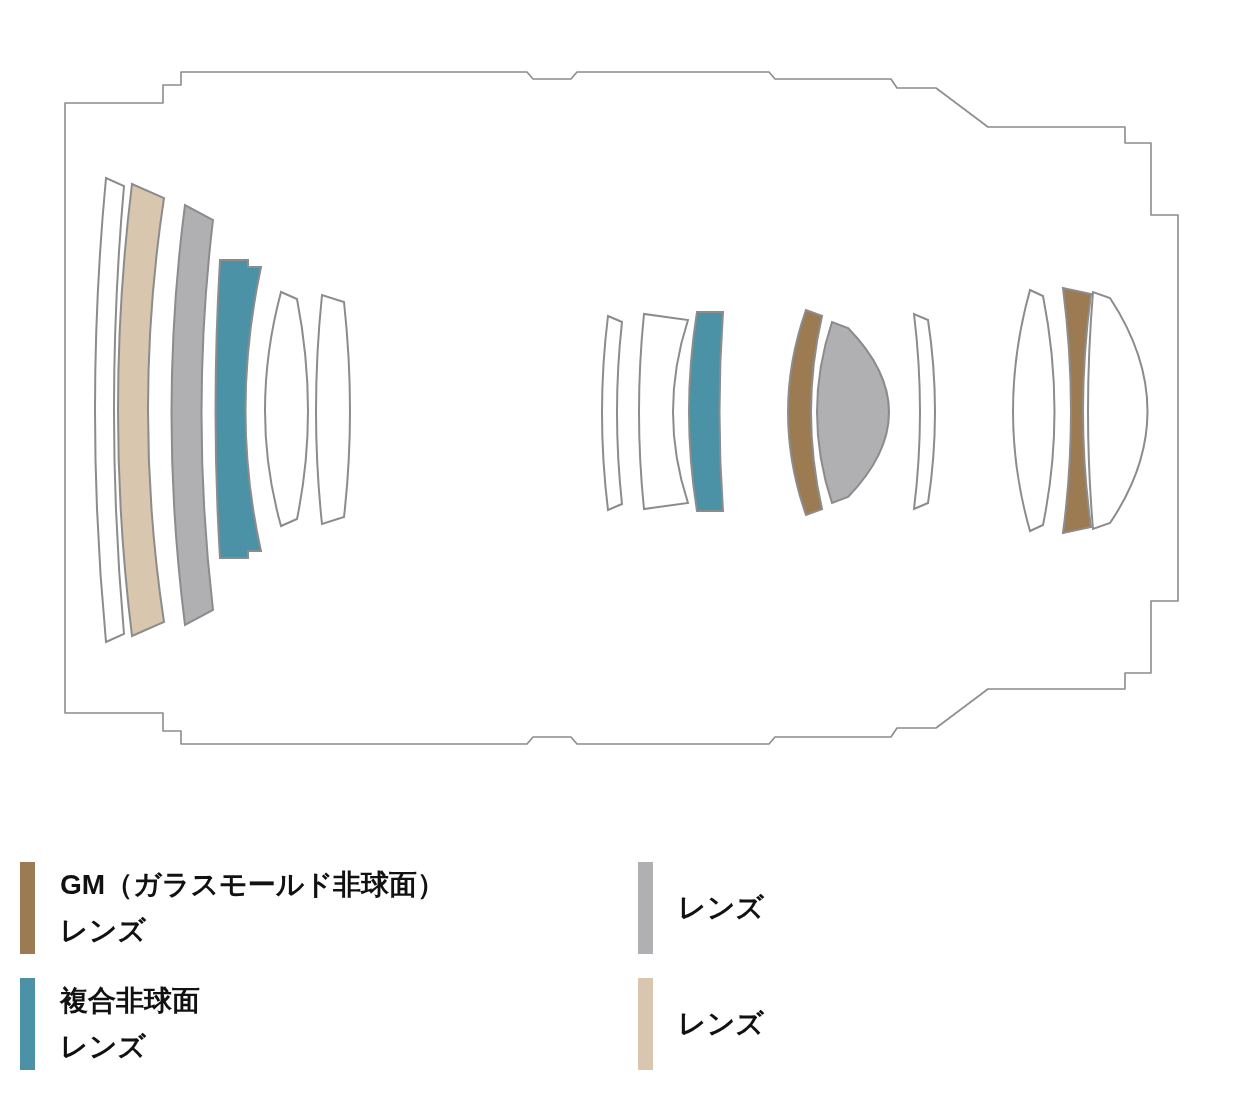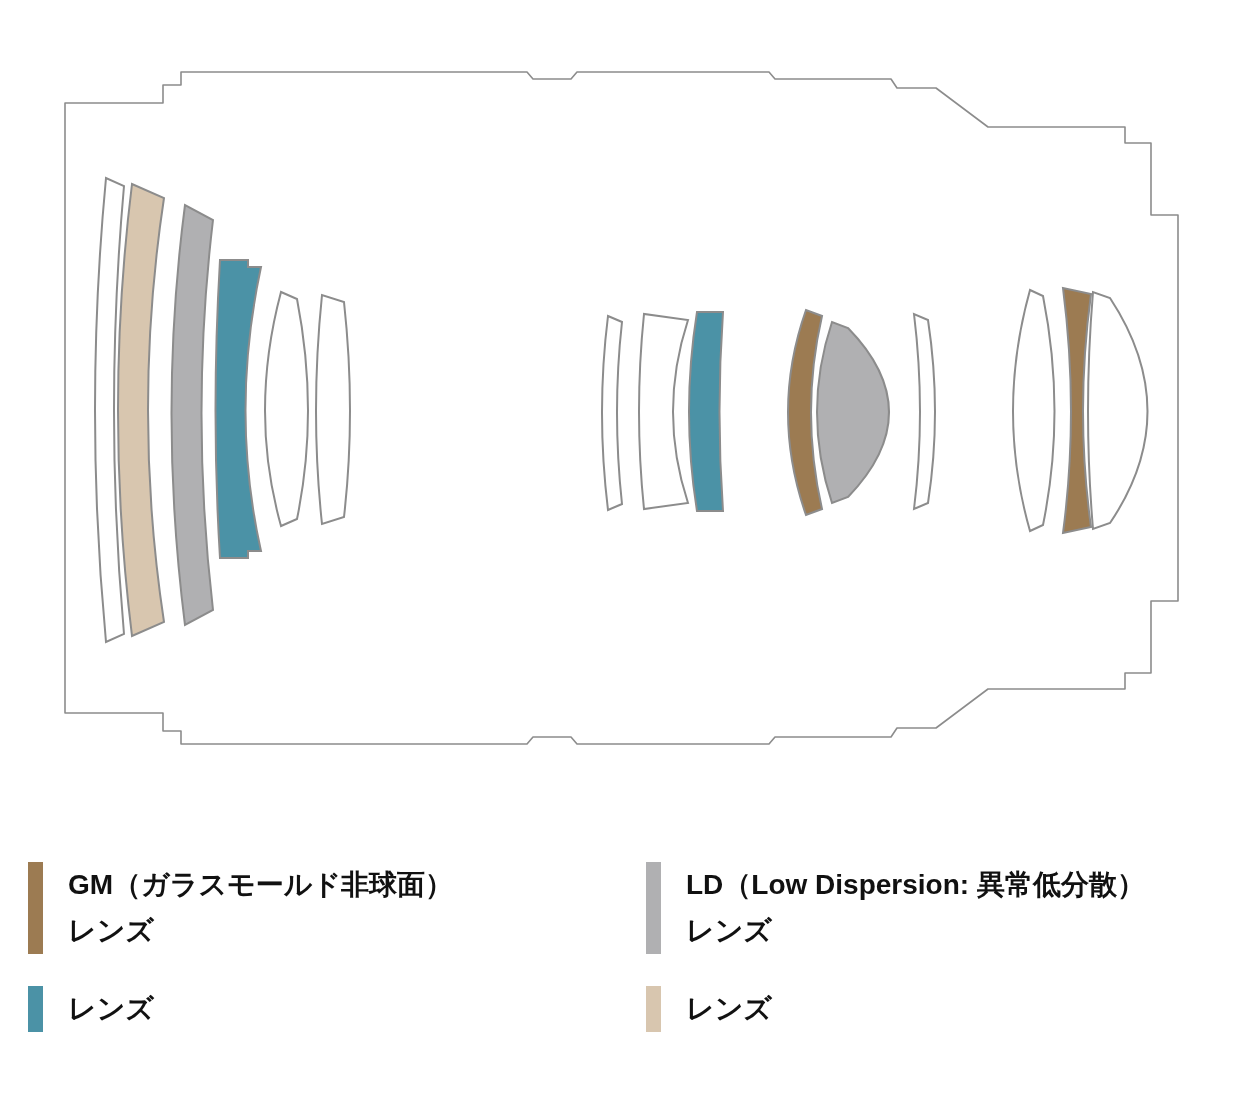--- a/index.html
+++ b/index.html
@@ -12,26 +12,26 @@
     overflow:hidden;
   }
   .diagram-wrap{
     position:absolute;
     left:0; top:0;
     width:1245px; height:820px;
   }
   svg{display:block;}
   .legend{
     position:absolute;
-    left:28px;
+    left:20px;
     top:862px;
     width:1190px;
     display:grid;
     grid-template-columns:618px 1fr;
-    row-gap:32px;
+    row-gap:24px;
   }
   .legend-item{
     display:flex;
     align-items:stretch;
   }
   .swatch{
     flex:0 0 15px;
     width:15px;
     margin-right:25px;
   }
@@ -90,28 +90,28 @@
       <span class="swatch" style="background-color: rgb(156, 123, 82);"></span>
       <div class="legend-text">
         <div class="legend-line">GM（ガラスモールド非球面）</div>
         <div class="legend-line">レンズ</div>
       </div>
     </div>
 
     <div class="legend-item">
       <span class="swatch" style="background-color: rgb(176, 176, 178);"></span>
       <div class="legend-text">
-        <div class="legend-line">LD（Low Dispersion: 異常低分散）</div>
         <div class="legend-line">レンズ</div>
       </div>
     </div>
 
     <div class="legend-item">
       <span class="swatch" style="background-color: rgb(75, 146, 166);"></span>
       <div class="legend-text">
+        <div class="legend-line">複合非球面</div>
         <div class="legend-line">レンズ</div>
       </div>
     </div>
 
     <div class="legend-item">
       <span class="swatch" style="background-color: rgb(216, 198, 175);"></span>
       <div class="legend-text">
         <div class="legend-line">レンズ</div>
       </div>
     </div>

